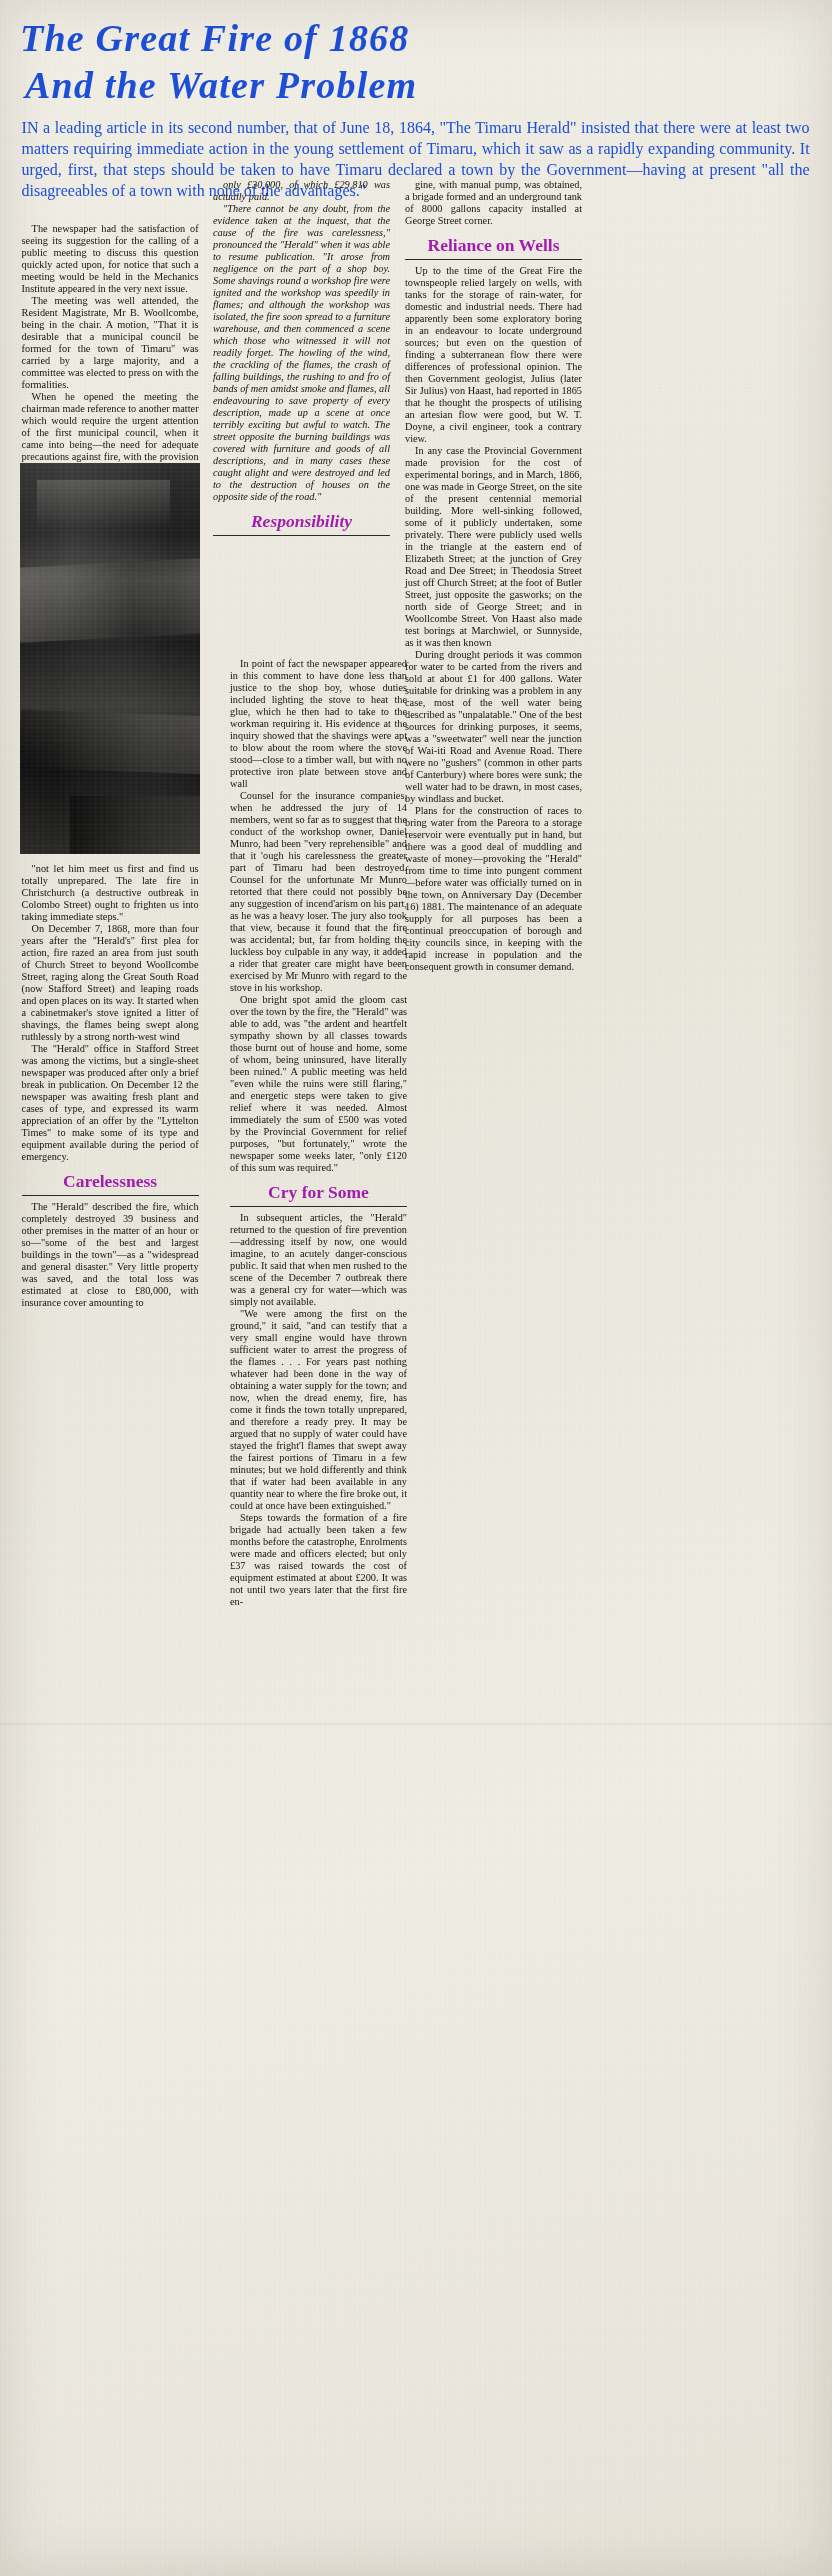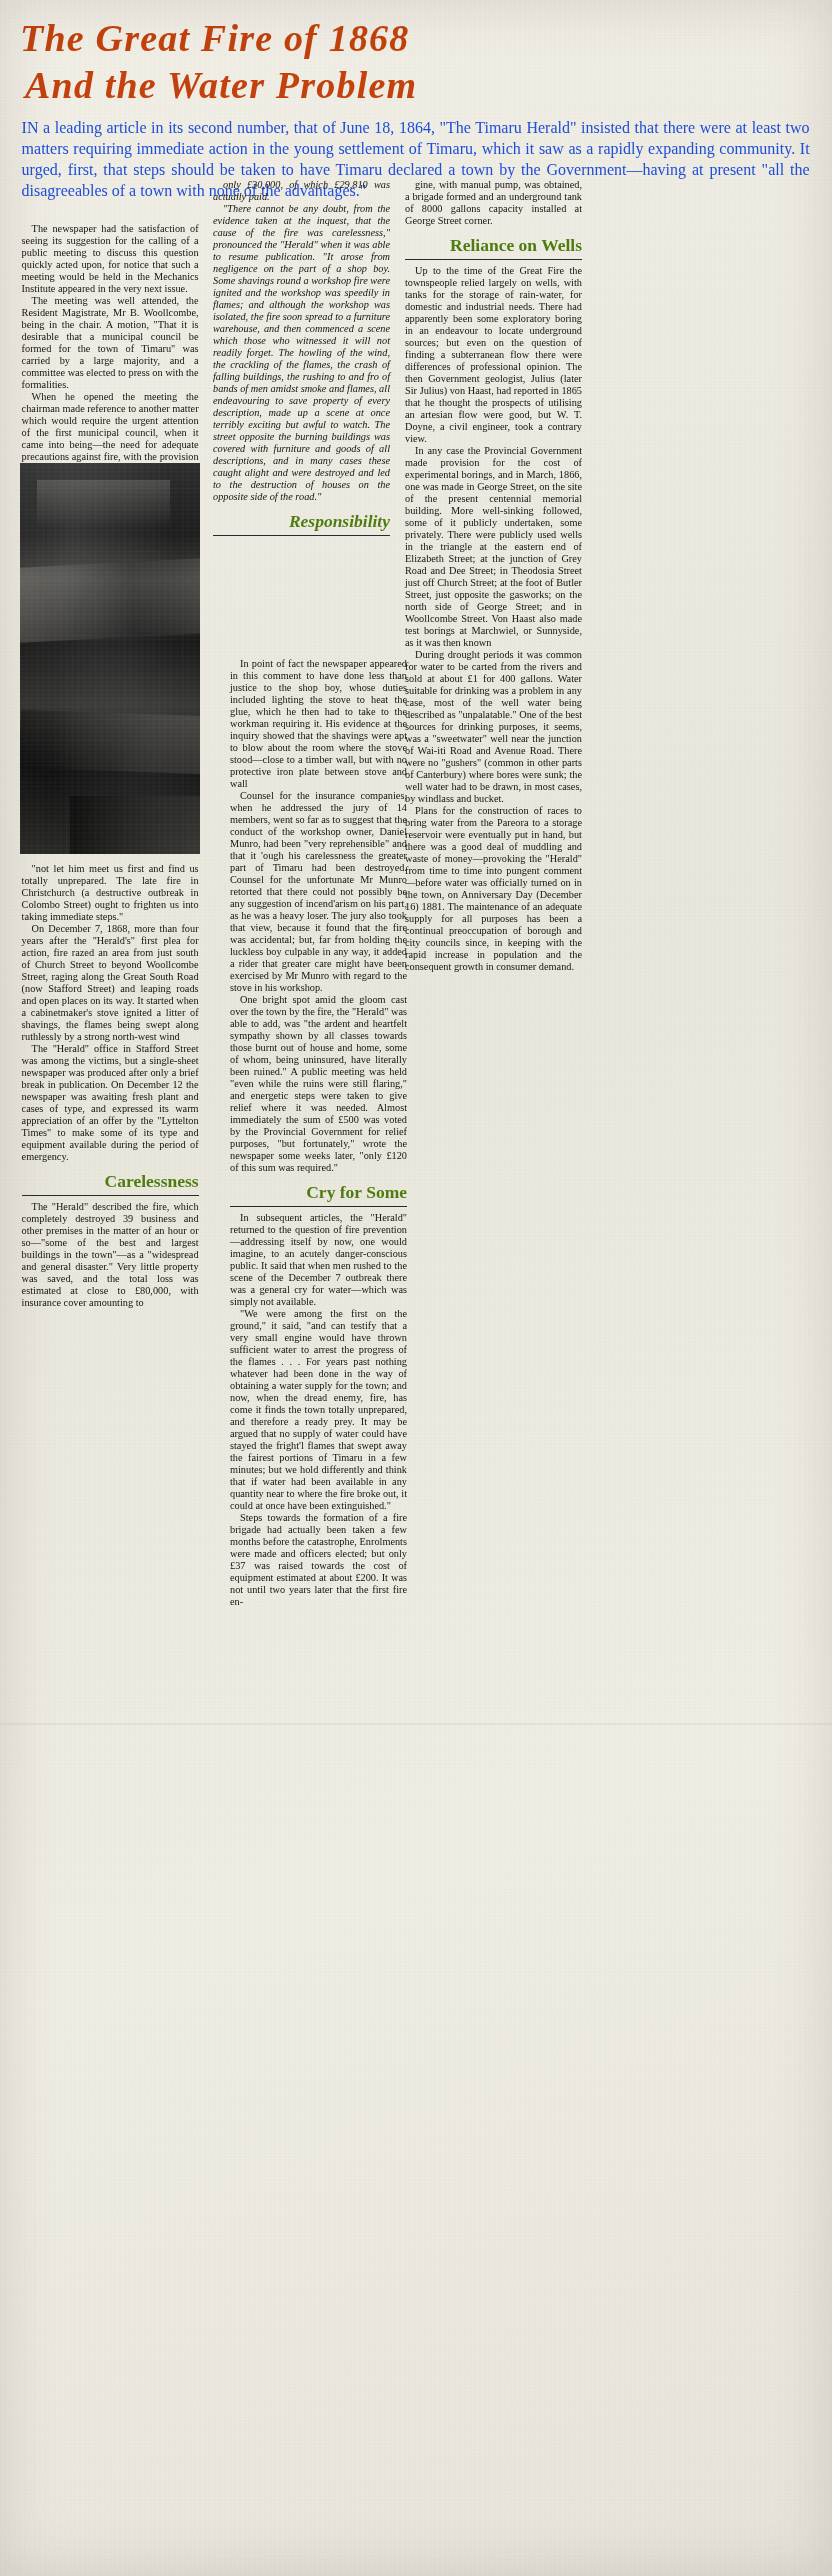--- a/index.html
+++ b/index.html
@@ -46,21 +46,21 @@
     top: 15px;
     width: 791px;
   }
   .headline .line {
     font-family: "Liberation Serif", serif;
     font-weight: bold;
     font-style: italic;
     font-size: 38px;
     line-height: 47px;
     letter-spacing: 1.2px;
-    color: #c2410c;
+    color: #1d4ed8;
     white-space: nowrap;
   }
   .headline .line2 { padding-left: 5px; }
 
   
   .lead {
     position: absolute;
     left: 21.6px;
     top: 117px;
     width: 788px;
@@ -94,22 +94,22 @@
   .col1b { left: 21.6px;  top: 863px; width: 177px; }
   .col2b { left: 230px; top: 658px;  width: 177px; }
 
   .subhead {
     font-family: "Liberation Serif", serif;
     font-weight: bold;
     font-size: 17.5px;
     line-height: 21.6px;
     margin: 8.3px 0 3.3px 0;
     text-indent: 0;
-    text-align: right;
-    color: #4d7c0f;
+    text-align: center;
+    color: #a21caf;
   }
   .subhead.rule {
     border-bottom: 0.8px solid #2a2a2a;
     padding-bottom: 1.7px;
     margin-bottom: 5px;
   }
 
   
   .photo {
     position: absolute;

